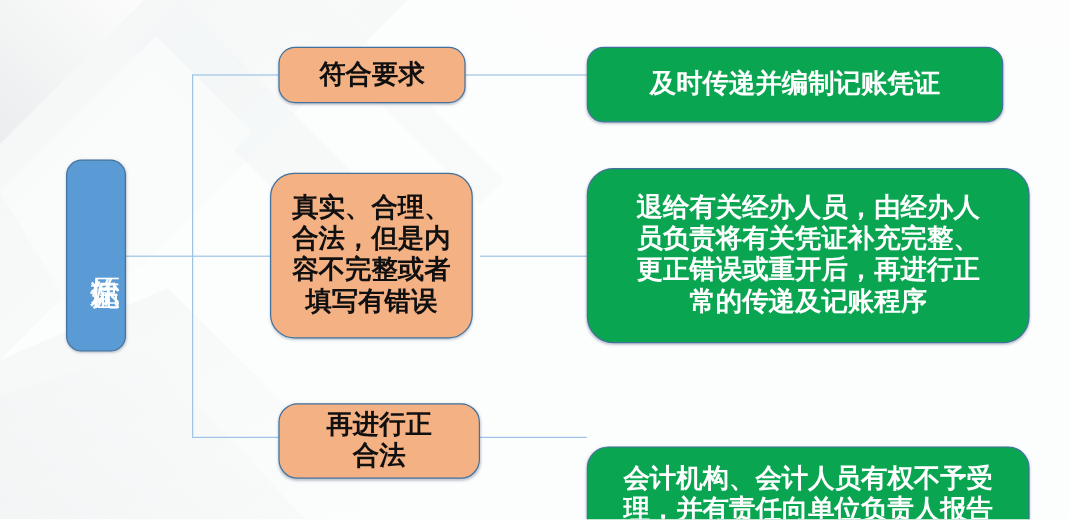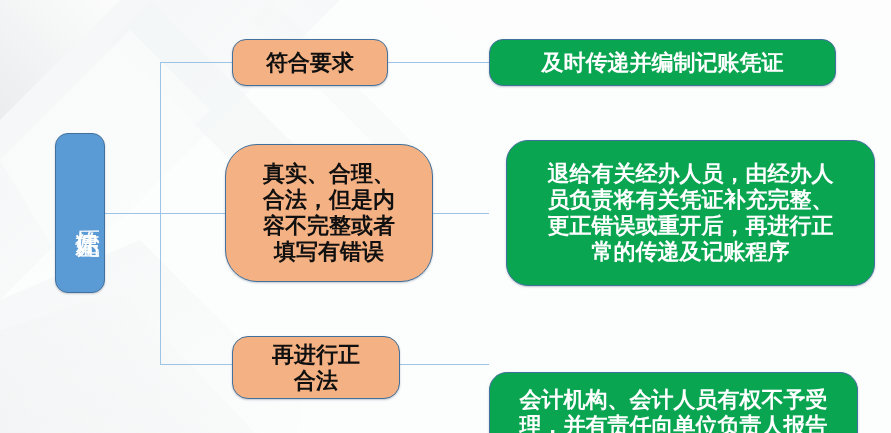--- a/index.html
+++ b/index.html
@@ -139,32 +139,32 @@
   <div class="connector h" style="left:400px; top:364px; width:89px;"></div>
 
   <div class="node node-root" style="left:55px; top:133px; width:50px; height:160px;">
     <span class="node-text">原始凭证</span>
   </div>
 
   <div class="node node-cond" style="left:232px; top:39px; width:156px; height:47px;">
     <span class="node-text">符合要求</span>
   </div>
 
-  <div class="node node-action" style="left:489px; top:39px; width:347px; height:47px;">
+  <div class="node node-action" style="left:489px; top:39px; width:347px; height:63px;">
     <span class="node-text">及时传递并编制记账凭证</span>
   </div>
 
-  <div class="node node-cond" style="left:225px; top:144px; width:208px; height:138px; border-radius:32px;">
+  <div class="node node-cond" style="left:225px; top:144px; width:169px; height:138px; border-radius:20px;">
     <span class="node-text">真实、合理、
 合法，但是内
 容不完整或者
 填写有错误</span>
   </div>
 
-  <div class="node node-action" style="left:506px; top:140px; width:369px; height:146px; border-radius:22px;">
+  <div class="node node-action" style="left:489px; top:140px; width:369px; height:146px; border-radius:22px;">
     <span class="node-text">退给有关经办人员，由经办人
 员负责将有关凭证补充完整、
 更正错误或重开后，再进行正
 常的传递及记账程序</span>
   </div>
 
   <div class="node node-cond" style="left:232px; top:336px; width:168px; height:63px; border-radius:16px;">
     <span class="node-text">再进行正
 合法</span>
   </div>

